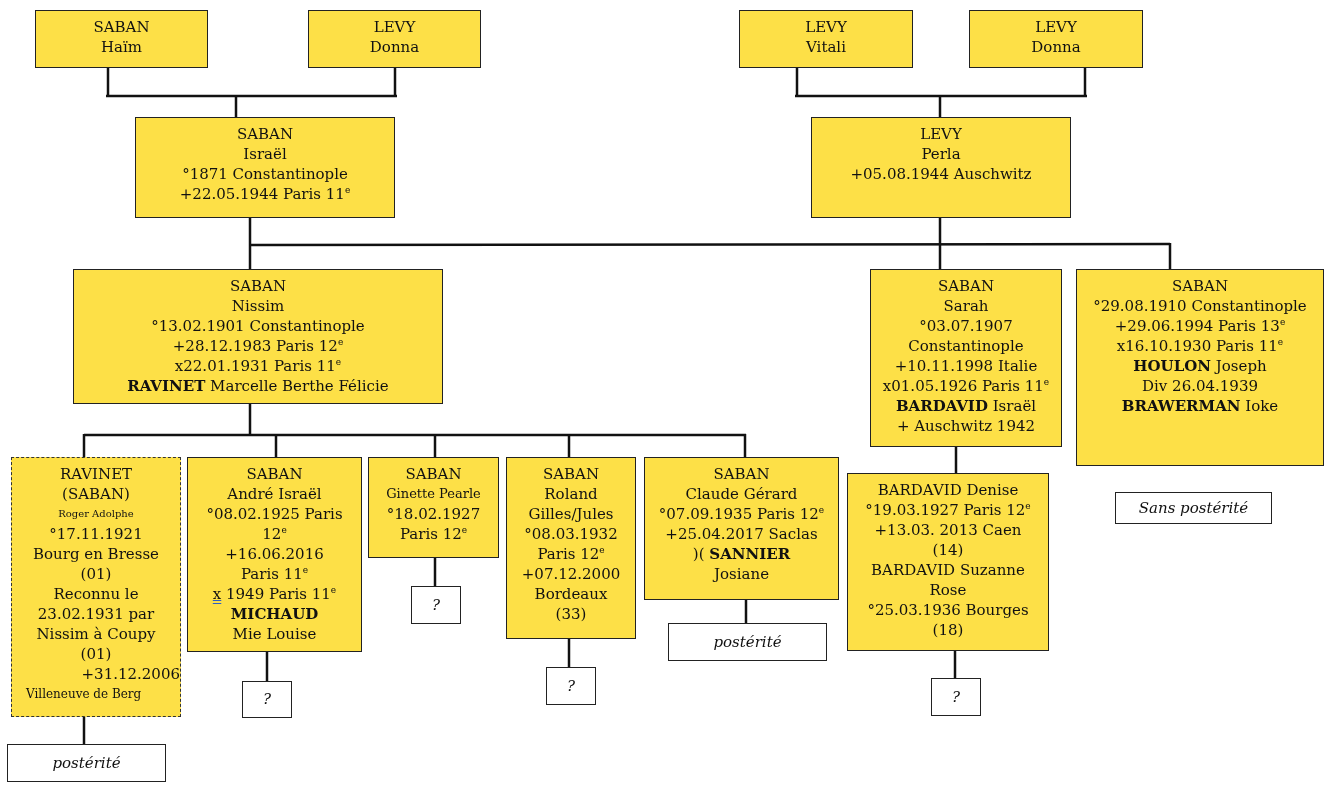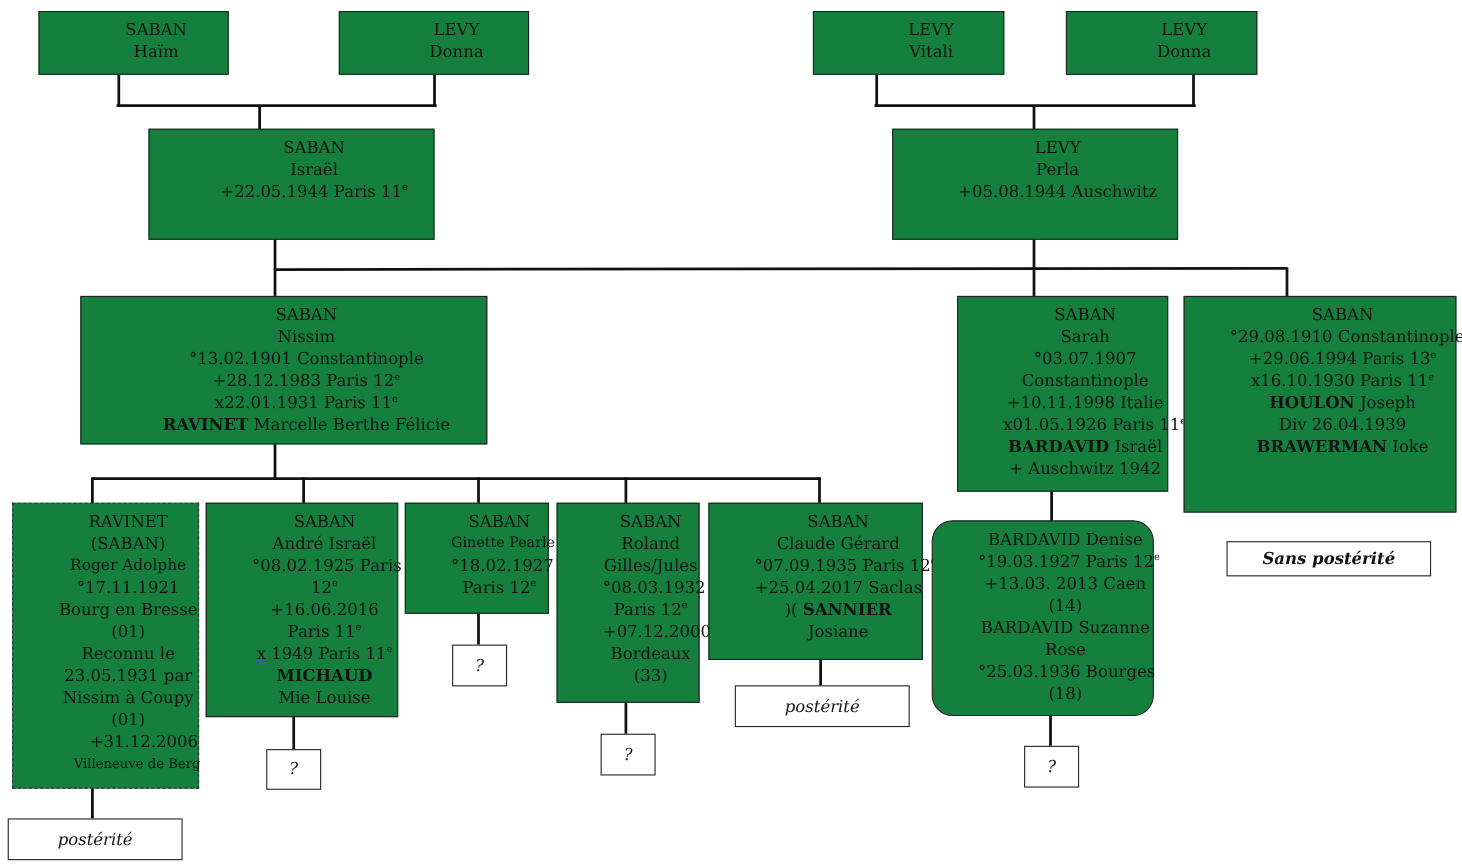--- a/index.html
+++ b/index.html
@@ -1,19 +1,19 @@
 <!DOCTYPE html>
 <html><head>
 <meta charset="utf-8">
 <style>
   html, body { margin:0; padding:0; background:#fff; }
   body { width:1329px; height:789px; position:relative; overflow:hidden;
          font-family:"DejaVu Serif","Liberation Serif",serif; color:#111; }
-  .box { position:absolute; border:1px solid #222; background:#15803d; box-sizing:border-box;
-         text-align:center; font-size:15px; line-height:20px; padding-top:6px;padding-left:41px; }
+  .box { position:absolute; border:1px solid #222; background:#fde047; box-sizing:border-box;
+         text-align:center; font-size:15px; line-height:20px; padding-top:6px; }
   .box.dashed { border:1px dashed #333; }
   .line { display:block; white-space:nowrap; }
   .tiny { font-size:12px; }
   .bold { font-weight:bold; }
   sup { font-size:9px; line-height:0; }
   .u2 { text-decoration:underline double #3060c0; }
   svg.links { position:absolute; left:0; top:0; }
   svg.links line { stroke:#111; stroke-width:2.5; }
   .note { position:absolute; border:1px solid #222; box-sizing:border-box; text-align:center;
           font-style:italic; font-size:15px; background:#fff; }
@@ -69,20 +69,21 @@
   <span class="line">Vitali</span>
 </div>
 <div class="box" style="left:969px;top:10px;width:174px;height:58px;">
   <span class="line">LEVY</span>
   <span class="line">Donna</span>
 </div>
 
 <div class="box" style="left:135px;top:117px;width:260px;height:101px;">
   <span class="line">SABAN</span>
   <span class="line">Israël</span>
+  <span class="line">°1871 Constantinople</span>
   <span class="line"><span>+22.05.1944 Paris 11</span><sup>e</sup></span>
 </div>
 <div class="box" style="left:811px;top:117px;width:260px;height:101px;">
   <span class="line">LEVY</span>
   <span class="line">Perla</span>
   <span class="line">+05.08.1944 Auschwitz</span>
 </div>
 
 <div class="box" style="left:73px;top:269px;width:370px;height:135px;">
   <span class="line">SABAN</span>
@@ -106,31 +107,31 @@
 
 <div class="box" style="left:1076px;top:269px;width:248px;height:197px;">
   <span class="line">SABAN</span>
   <span class="line">°29.08.1910 Constantinople</span>
   <span class="line"><span>+29.06.1994 Paris 13</span><sup>e</sup></span>
   <span class="line"><span>x16.10.1930 Paris 11</span><sup>e</sup></span>
   <span class="line"><span class="bold">HOULON</span> <span>Joseph</span></span>
   <span class="line">Div 26.04.1939</span>
   <span class="line"><span class="bold">BRAWERMAN</span> <span>Ioke</span></span>
 </div>
-<div class="note" style="left:1115px;top:492px;width:186px;height:32px;line-height:30px;font-weight:bold;">Sans postérité</div>
+<div class="note" style="left:1115px;top:492px;width:157px;height:32px;line-height:30px;">Sans postérité</div>
 
 <div class="box dashed" style="left:11px;top:457px;width:170px;height:260px;">
   <span class="line">RAVINET</span>
   <span class="line">(SABAN)</span>
-  <span class="line" style="font-size:14px">Roger Adolphe</span>
+  <span class="line" style="font-size:10px">Roger Adolphe</span>
   <span class="line">°17.11.1921</span>
   <span class="line">Bourg en Bresse</span>
   <span class="line">(01)</span>
   <span class="line">Reconnu le</span>
-  <span class="line">23.05.1931 par</span>
+  <span class="line">23.02.1931 par</span>
   <span class="line">Nissim à Coupy</span>
   <span class="line">(01)</span>
   <span class="line" style="text-align:right;padding-left:14px">+31.12.2006</span>
   <span class="line tiny" style="text-align:left;padding-left:14px">Villeneuve de Berg</span>
 </div>
 <div class="note" style="left:7px;top:744px;width:159px;height:38px;line-height:36px;">postérité</div>
 
 <div class="box" style="left:187px;top:457px;width:175px;height:195px;">
   <span class="line">SABAN</span>
   <span class="line">André Israël</span>
@@ -167,21 +168,21 @@
 <div class="box" style="left:644px;top:457px;width:195px;height:143px;">
   <span class="line">SABAN</span>
   <span class="line">Claude Gérard</span>
   <span class="line"><span>°07.09.1935 Paris 12</span><sup>e</sup></span>
   <span class="line">+25.04.2017 Saclas</span>
   <span class="line"><span>)( </span><span class="bold">SANNIER</span></span>
   <span class="line">Josiane</span>
 </div>
 <div class="note" style="left:668px;top:623px;width:159px;height:38px;line-height:36px;">postérité</div>
 
-<div class="box" style="left:847px;top:473px;width:202px;height:178px;border-radius:19px;">
+<div class="box" style="left:847px;top:473px;width:202px;height:178px;">
   <span class="line">BARDAVID Denise</span>
   <span class="line"><span>°19.03.1927 Paris 12</span><sup>e</sup></span>
   <span class="line">+13.03. 2013 Caen</span>
   <span class="line">(14)</span>
   <span class="line">BARDAVID Suzanne</span>
   <span class="line">Rose</span>
   <span class="line">°25.03.1936 Bourges</span>
   <span class="line">(18)</span>
 </div>
 <div class="note" style="left:931px;top:678px;width:50px;height:38px;line-height:36px;">?</div>

